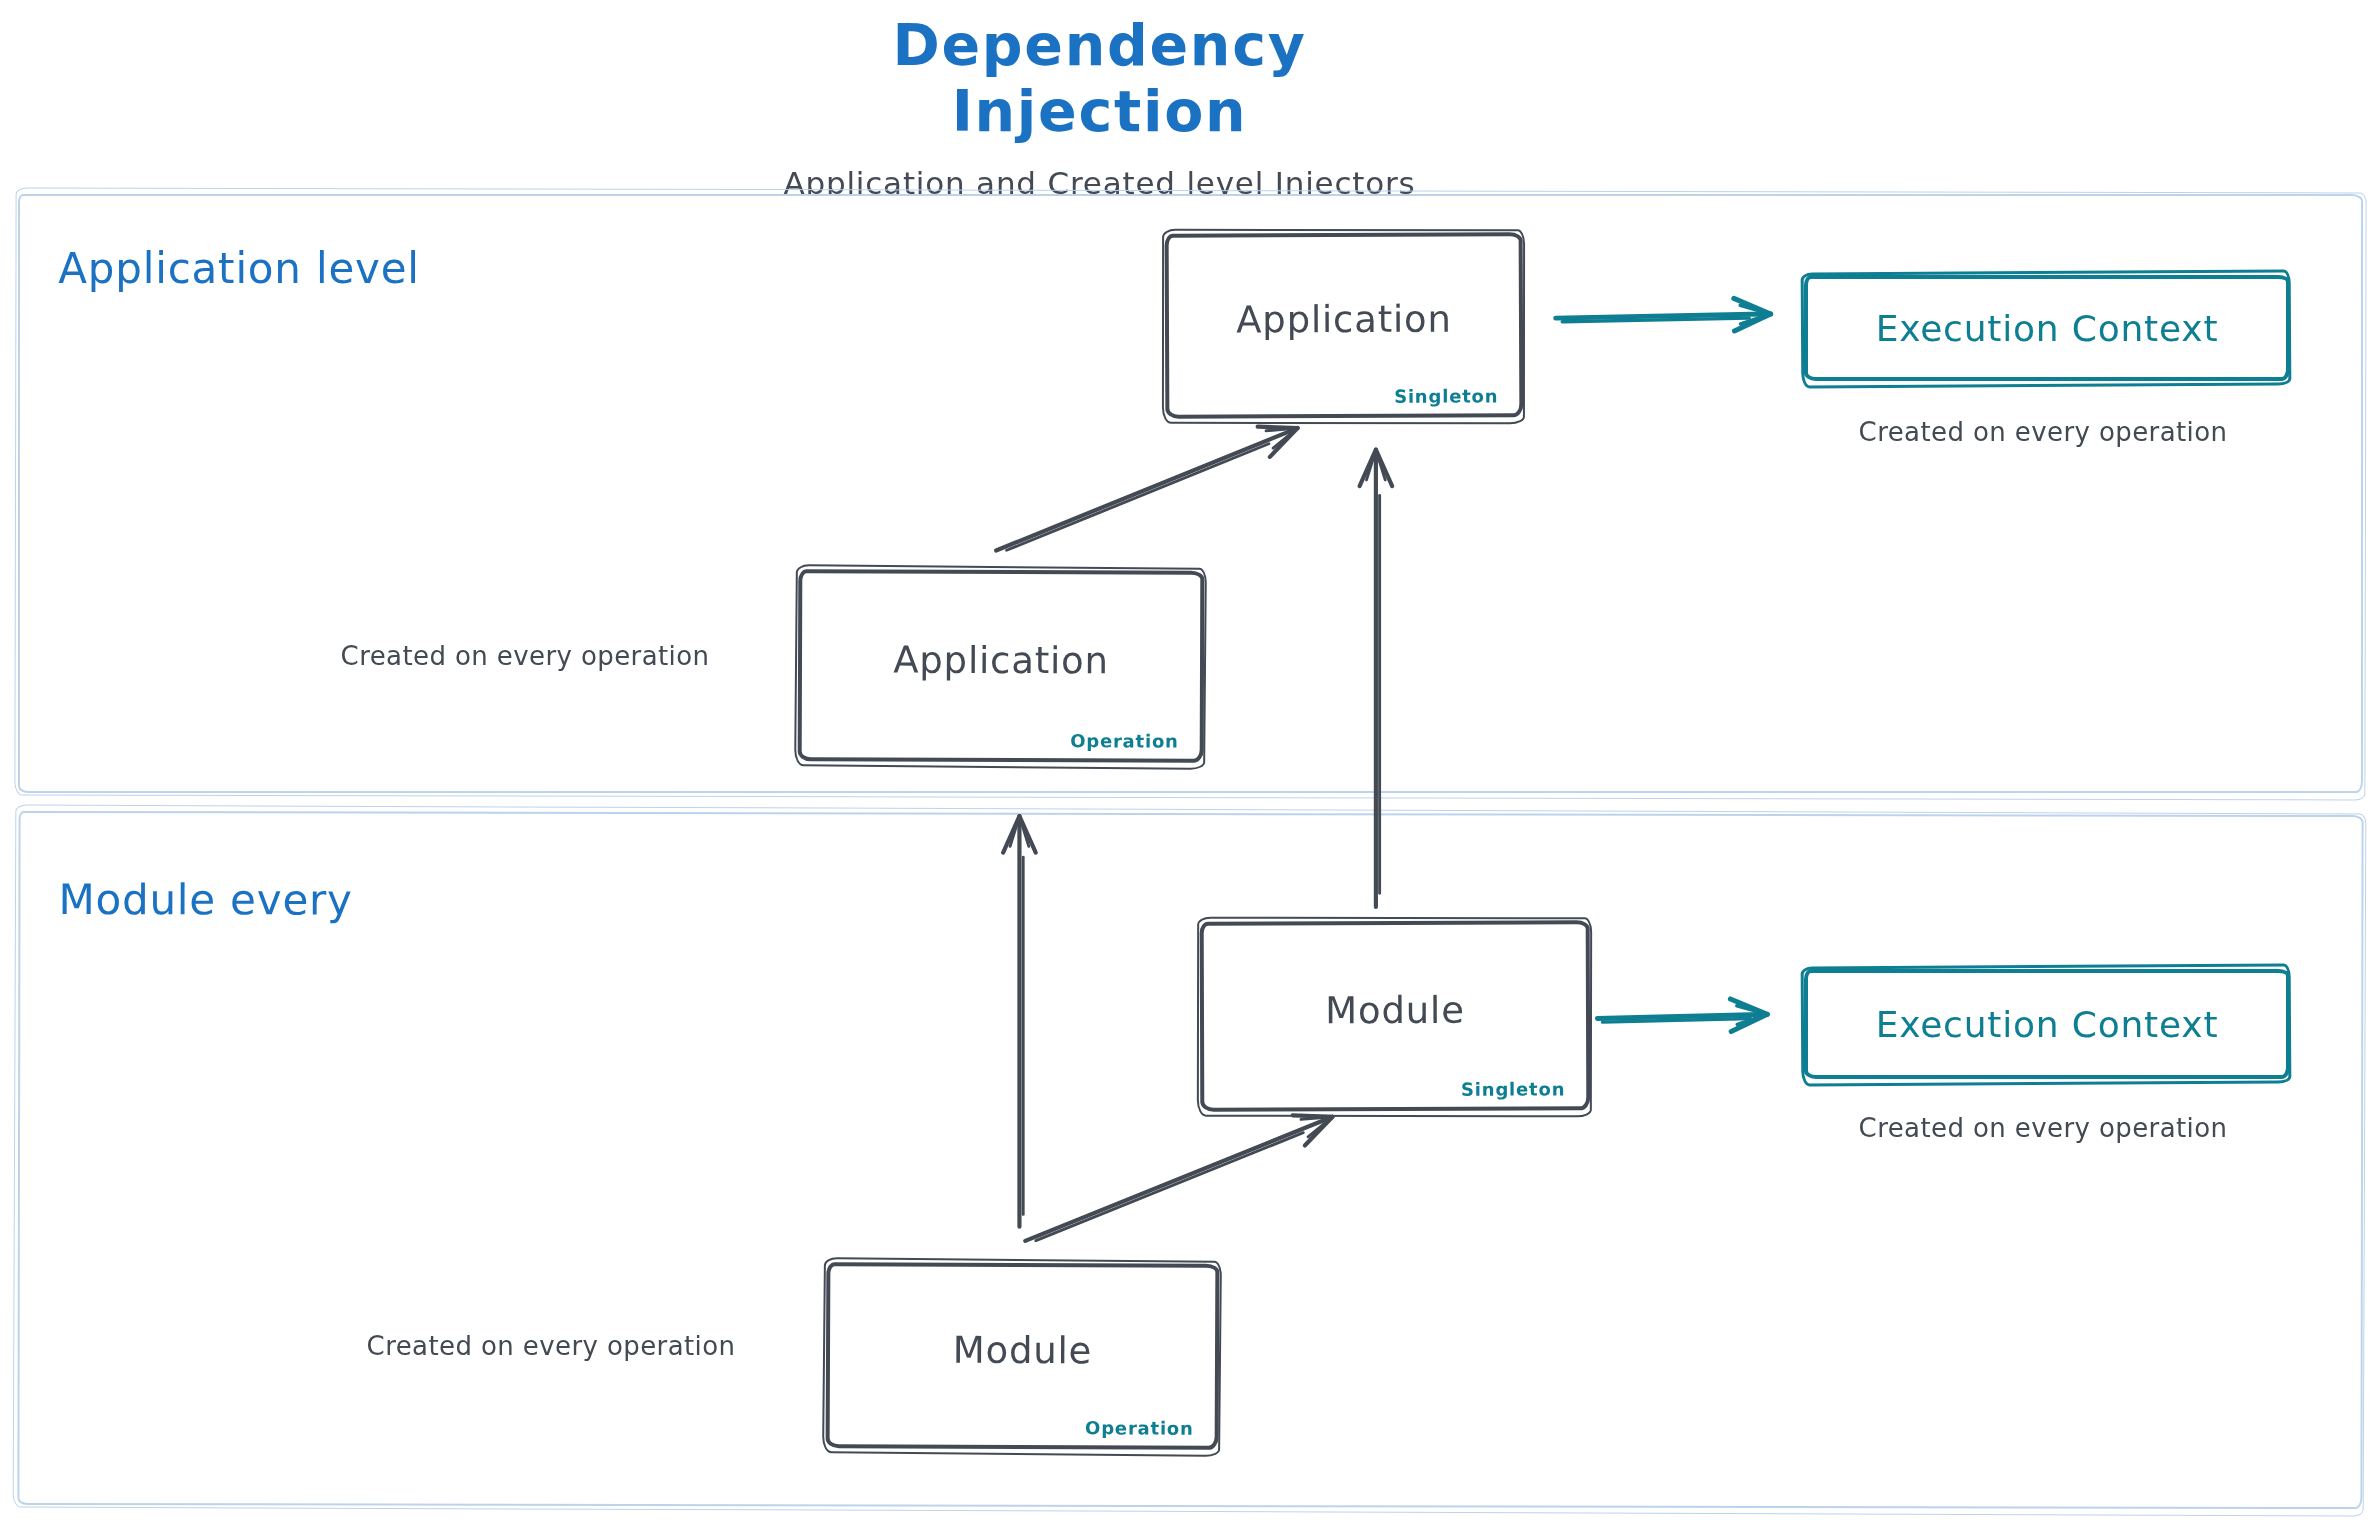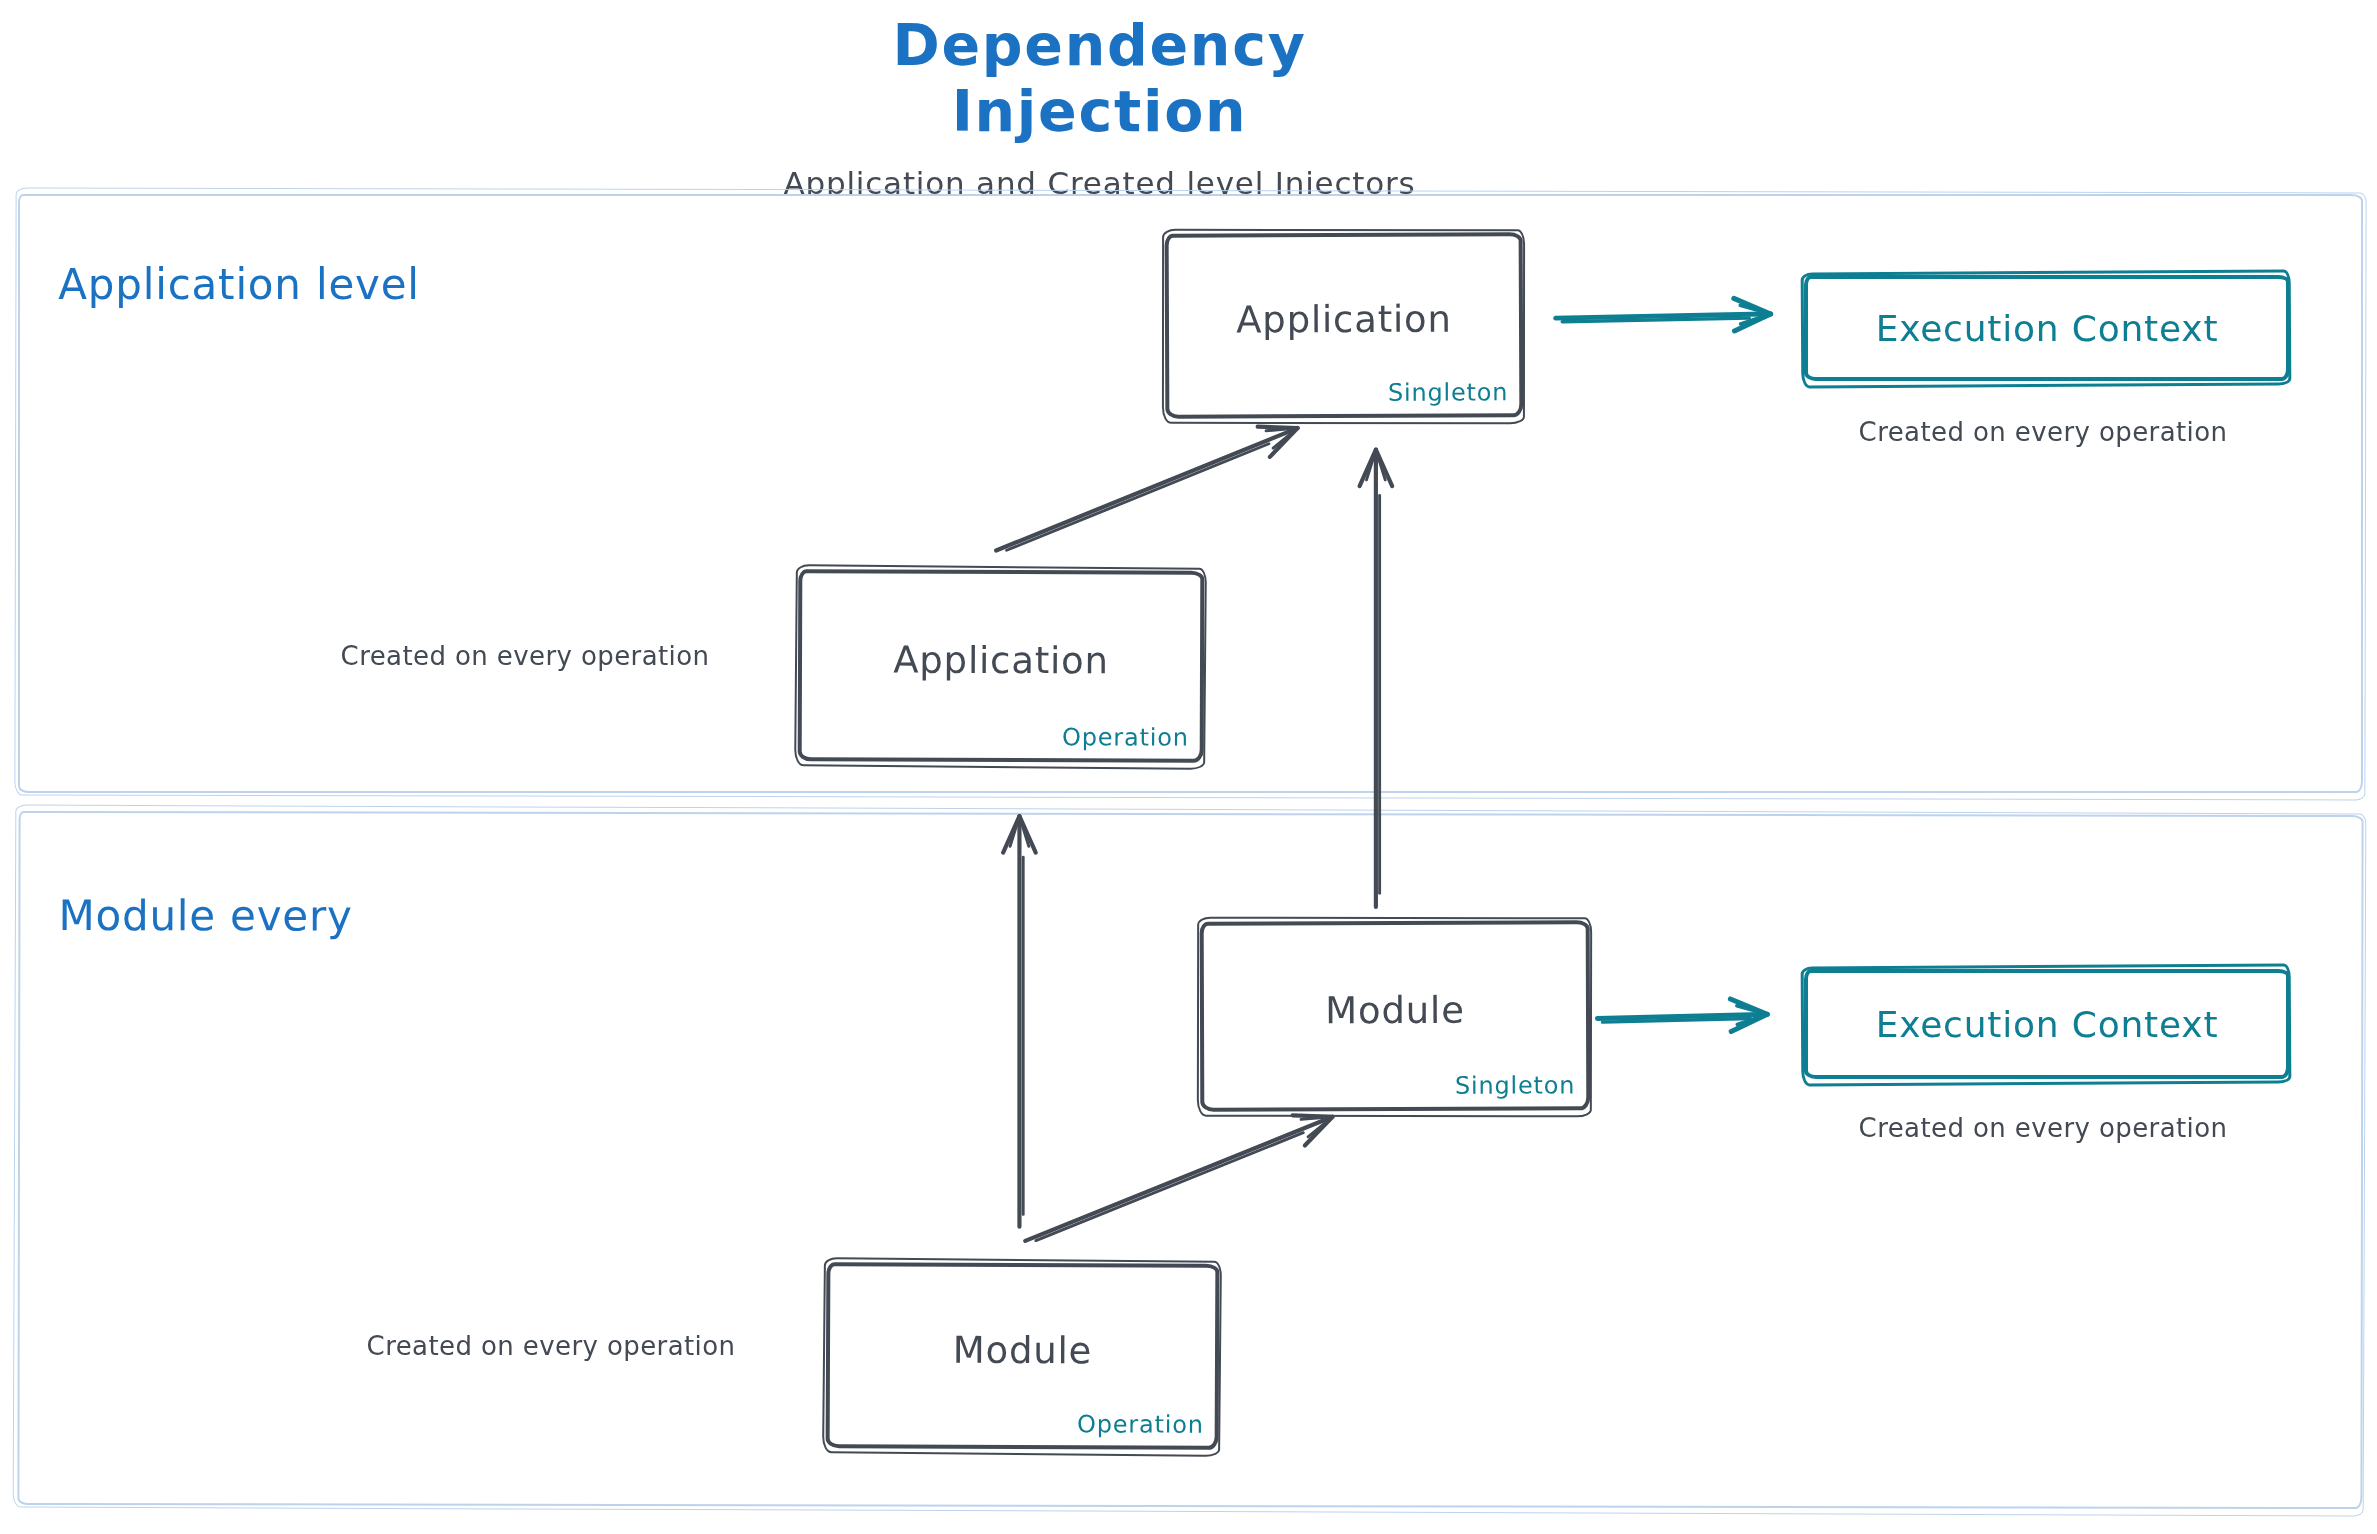--- a/index.html
+++ b/index.html
@@ -13,33 +13,33 @@
   
   .header{position:absolute;left:758px;top:11.7px;width:683px;text-align:center;}
   .title{font-size:57px;font-weight:bold;color:var(--blue);letter-spacing:1.7px;}
   .subtitle{margin-top:21.7px;font-size:31px;color:var(--dark);letter-spacing:0.8px;}
   
   .section{position:absolute;border:2.5px solid var(--section);border-radius:5px 11.7px 6.7px 10px/8.3px 6.7px 11.7px 6.7px;background:#fff;}
   .section::before{content:"";position:absolute;inset:-5.8px -4.2px -7.5px -5.8px;border:1.7px solid var(--section);
     border-radius:11.7px 6.7px 10px 8.3px/6.7px 10px 6.7px 13.3px;transform:rotate(0.12deg);pointer-events:none;}
   .section-app{left:18.3px;top:194px;width:2341px;height:595px;}
   .section-module{left:18.3px;top:813px;width:2341px;height:690px;transform:rotate(0.10deg);}
-  .section-label{position:absolute;left:38px;font-size:42px;color:var(--blue);letter-spacing:0.8px;margin-top:16px;}
+  .section-label{position:absolute;left:38px;font-size:42px;color:var(--blue);letter-spacing:0.8px;}
   .section-app .section-label{top:48px;}
   .section-module .section-label{top:62px;}
   
   #arrows{position:absolute;left:0;top:0;width:2377px;height:1534px;z-index:2;}
   
   .node{position:absolute;z-index:3;background:#fff;border:4.2px solid var(--dark);
     border-radius:8.3px 13.3px 10px 13.3px/11.7px 8.3px 13.3px 10px;
     display:flex;align-items:center;justify-content:center;}
   .node::before{content:"";position:absolute;inset:-8.3px -5.8px -10px -7.5px;border:2.9px solid var(--dark);
     border-radius:13.3px 7.5px 15px 9.2px/8.3px 15px 7.5px 16.7px;transform:rotate(0.3deg);pointer-events:none;}
   .node-title{font-size:37px;color:var(--dark);letter-spacing:0.8px;margin-top:-11.7px;}
-  .node-tag{position:absolute;right:11px;bottom:6.7px;font-size:24px;color:var(--teal);letter-spacing:0.8px;}
+  .node-tag{position:absolute;right:21px;bottom:6.7px;font-size:18px;color:var(--teal);letter-spacing:0.8px;font-weight:bold;}
   .node-app-singleton{left:1165px;top:233px;width:350px;height:177px;transform:rotate(-0.25deg);}
   .node-app-operation{left:798px;top:570px;width:398px;height:184px;transform:rotate(0.2deg);}
   .node-module-singleton{left:1200px;top:921px;width:382px;height:182px;transform:rotate(-0.2deg);}
   .node-module-operation{left:826px;top:1263px;width:385px;height:178px;transform:rotate(0.25deg);}
   
   .exec{position:absolute;z-index:3;background:#fff;border:4.2px solid var(--teal);
     border-radius:6.7px 11.7px 8.3px 11.7px/10px 6.7px 11.7px 8.3px;
     display:flex;align-items:center;justify-content:center;}
   .exec::before{content:"";position:absolute;inset:-8.3px -5px -10px -6.7px;border:3.3px solid var(--teal);
     border-radius:11.7px 6.7px 13.3px 8.3px/7.5px 13.3px 6.7px 15px;transform:rotate(-0.35deg);pointer-events:none;}

